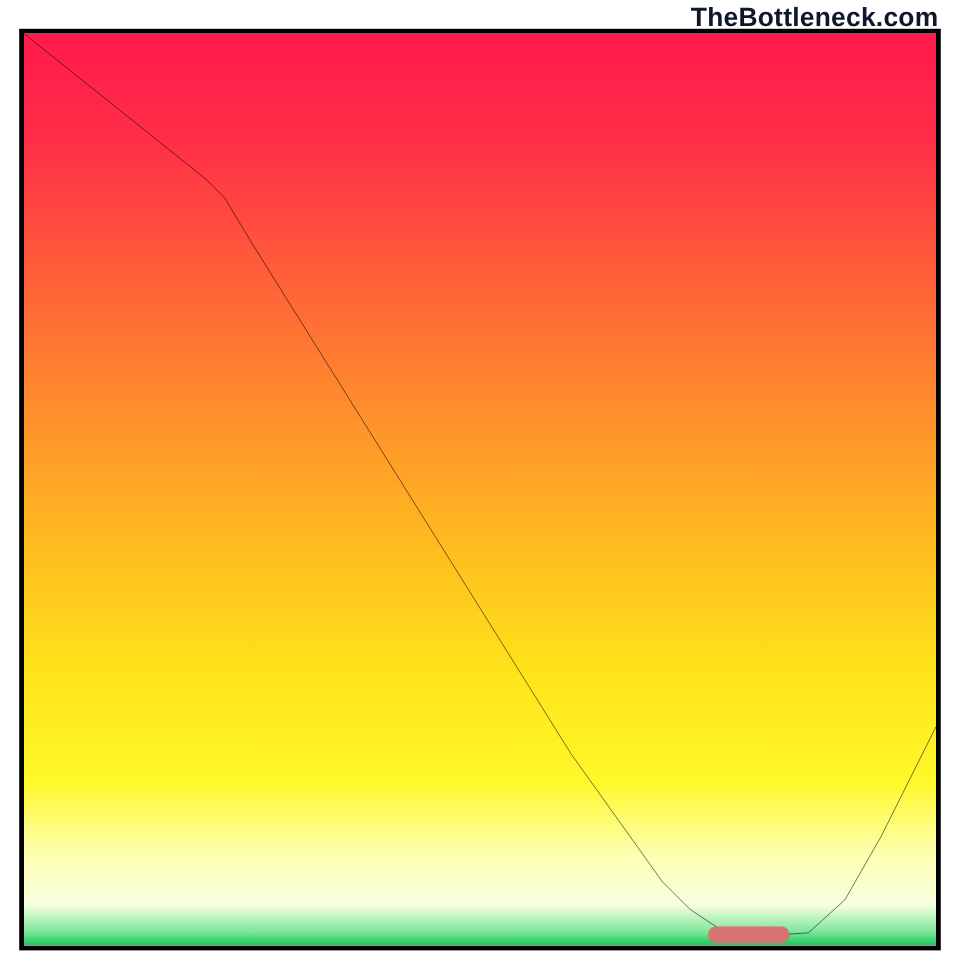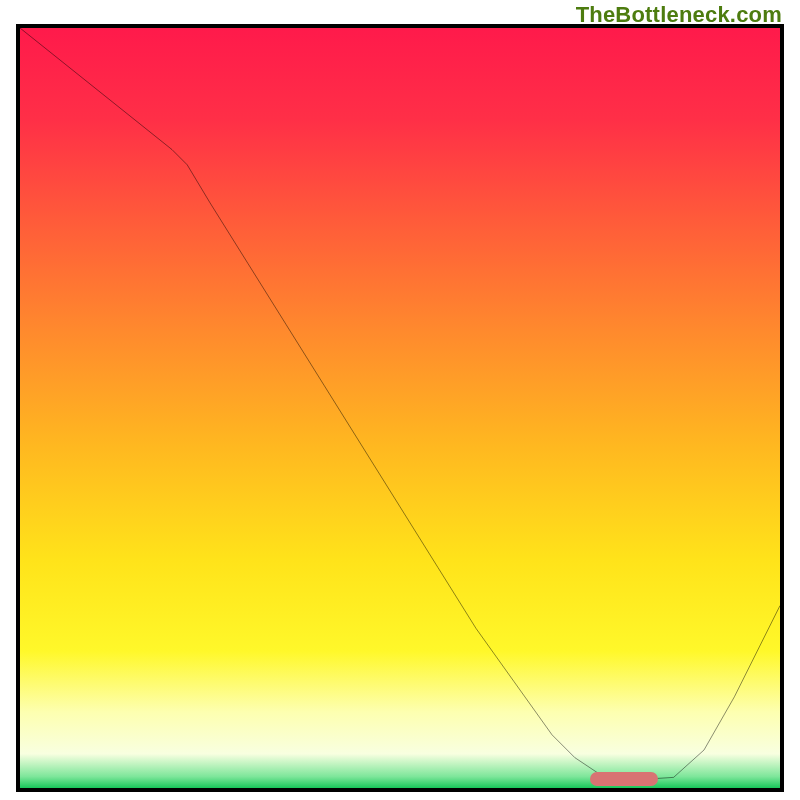--- a/index.html
+++ b/index.html
@@ -33,21 +33,21 @@
     height: 14px;
     border-radius: 7px;
     background: #d87373;
   }
   .watermark {
     position: absolute;
     top: 2px;
     right: 18px;
     font-size: 22px;
     font-weight: 600;
-    color: #4d7c0f;
+    color: #0f172a;
     letter-spacing: 0.2px;
   }
 </style>
 </head>
 <body>
 
 <div class="watermark">TheBottleneck.com</div>
 
 <div class="frame">
 

